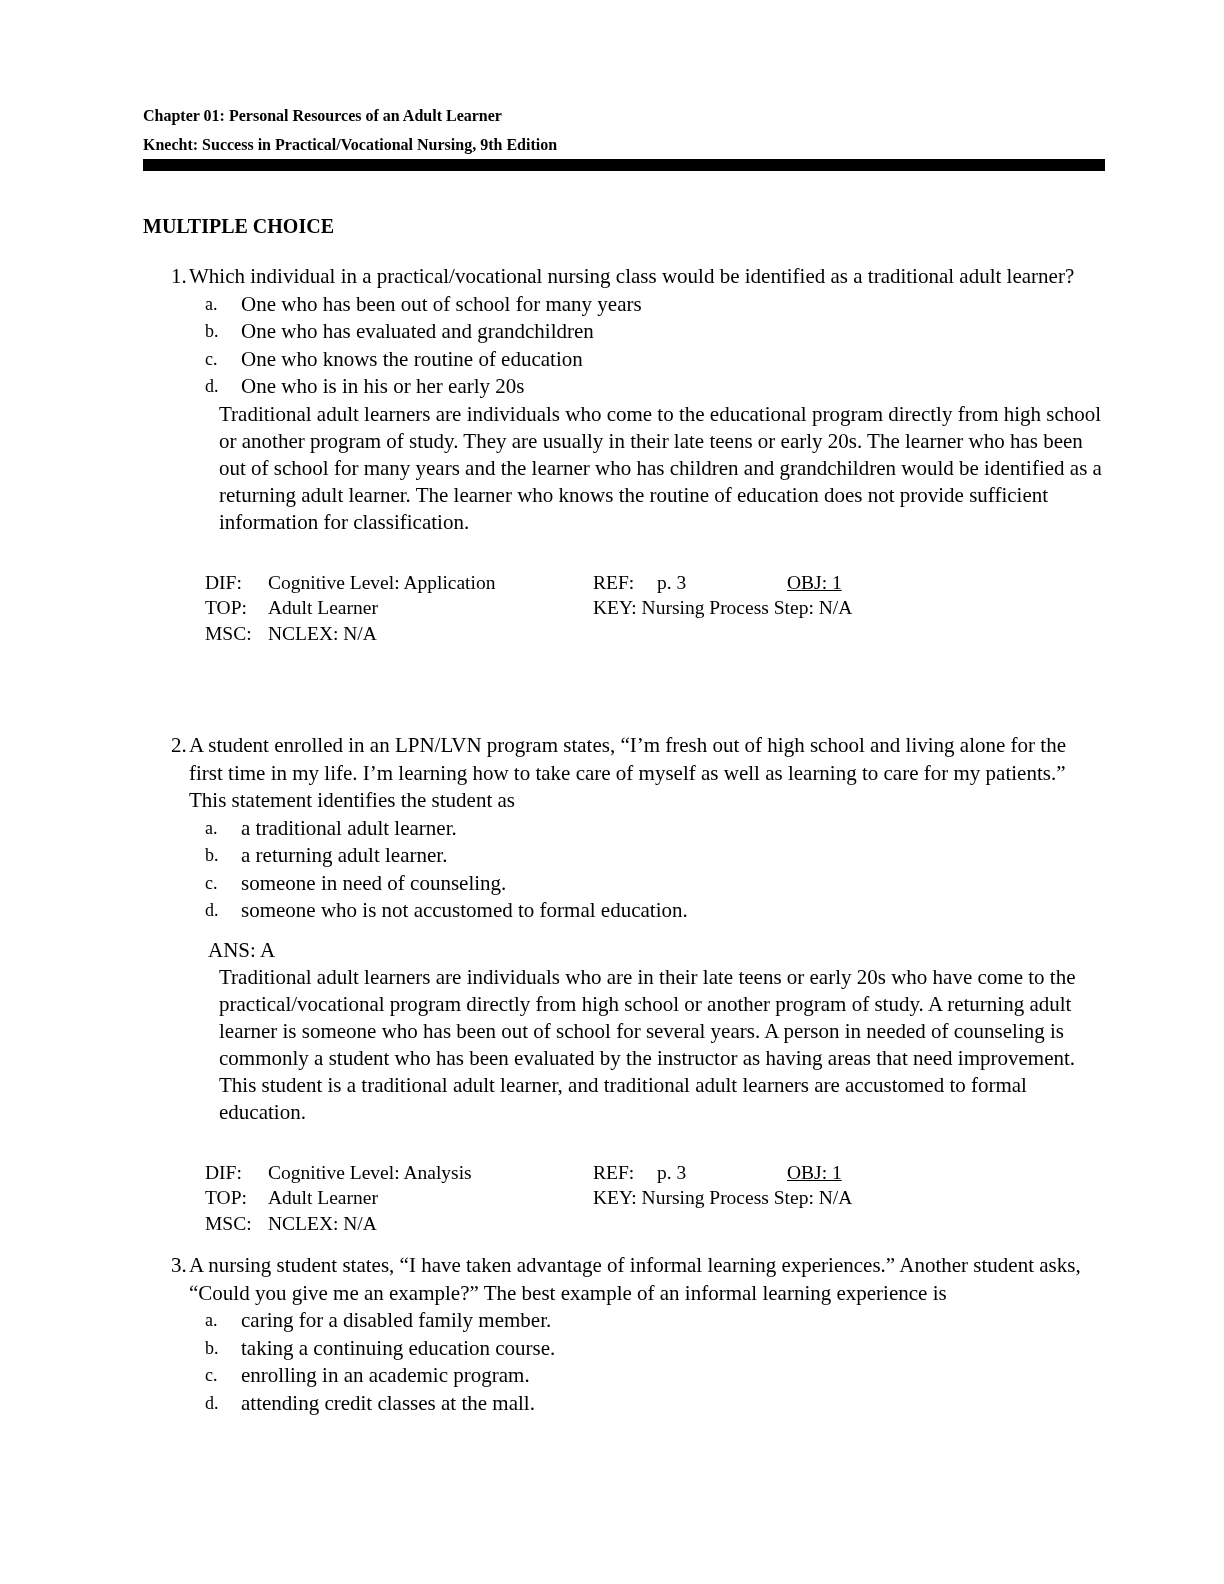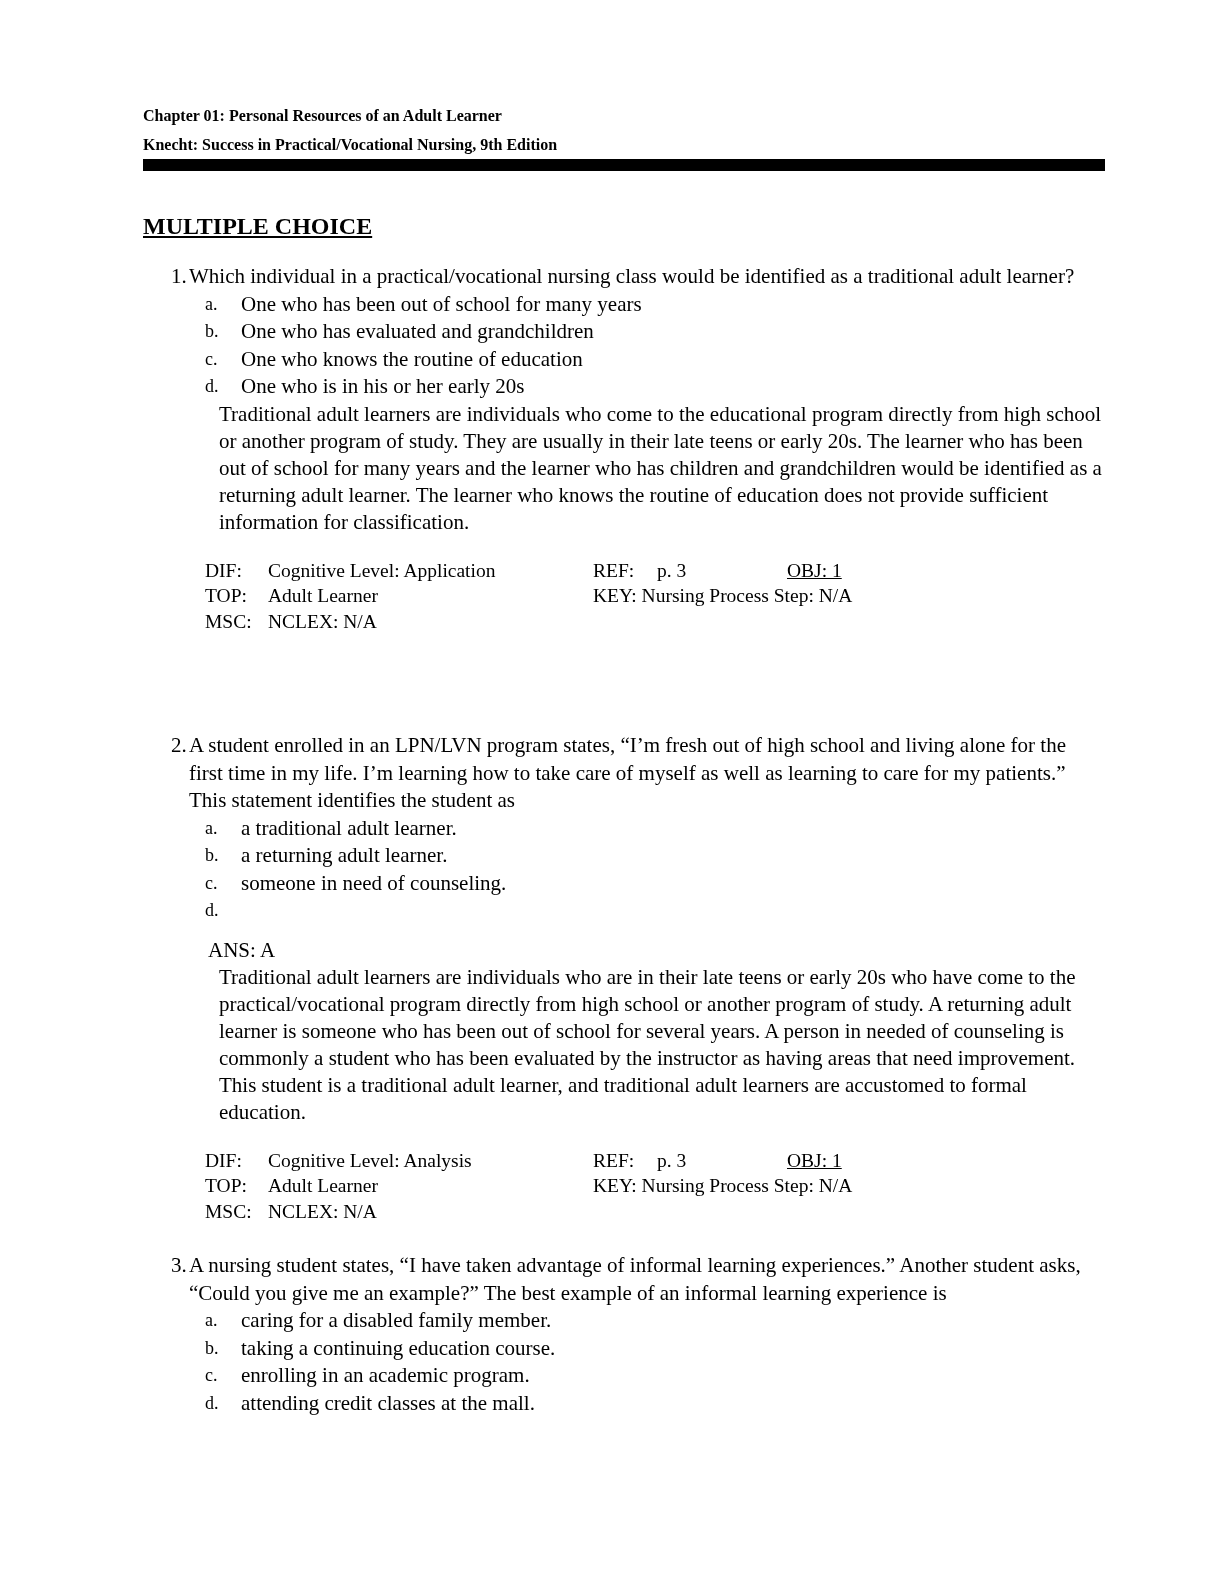--- a/index.html
+++ b/index.html
@@ -7,32 +7,32 @@
     width: 1224px; height: 1584px; position: relative; overflow: hidden;
     font-family: "Liberation Serif", "DejaVu Serif", serif; color: #000;
   }
   .page { position: absolute; left: 0; top: 0; width: 1224px; height: 1584px; }
   .title1, .title2 {
     position: absolute; left: 143px; font-weight: bold; font-size: 16px; line-height: 28px; white-space: nowrap;
   }
   .title1 { top: 102px; }
   .title2 { top: 131px; }
   .rule { position: absolute; left: 143px; top: 159px; width: 962px; height: 12px; background: #000; }
-  .section { position: absolute; left: 143px; top: 214px; font-weight: bold; font-size: 24px; line-height: 24px; text-decoration: underline; }
+  .section { position: absolute; left: 143px; top: 214px; font-weight: bold; font-size: 20px; line-height: 24px; }
 
   .q { position: absolute; left: 163px; width: 940px; font-size: 21px; }
   .q .num { position: absolute; left: 8px; top: 0; line-height: 27.5px; }
   .q .stem { margin-left: 26px; line-height: 27.5px; width: 895px; }
   .opts { margin-left: 42px; }
   .opt { position: relative; height: 27.5px; line-height: 27.5px; }
   .opt .letter { position: absolute; left: 0; font-size: 18px; }
   .opt .txt { position: absolute; left: 36px; white-space: nowrap; }
   .ans { margin-left: 42px; margin-top: 12px; line-height: 27px; padding-left: 3px; }
   .rat { margin-left: 56px; line-height: 27px; width: 895px; }
-  .meta { margin-left: 42px; margin-top: 22px; font-size: 19.5px; position: relative; height: 78px; }
+  .meta { margin-left: 42px; margin-top: 34px; font-size: 19.5px; position: relative; height: 78px; }
   .meta .row { position: relative; height: 25.5px; line-height: 25.5px; }
   .meta span { position: absolute; white-space: nowrap; }
   .k1 { left: 0; } .v1 { left: 63px; } .k2 { left: 388px; } .v2 { left: 452px; } .k3 { left: 582px; text-decoration: underline; }
 </style>
 </head>
 <body>
 
 <div class="page">
   <div class="title1">Chapter 01: Personal Resources of an Adult Learner</div>
   <div class="title2">Knecht: Success in Practical/Vocational Nursing, 9th Edition</div>
@@ -92,20 +92,21 @@
       <div class="opt">
           <span class="letter">b.</span>
           <span class="txt">a returning adult learner.</span>
         </div>
       <div class="opt">
           <span class="letter">c.</span>
           <span class="txt">someone in need of counseling.</span>
         </div>
       <div class="opt">
           <span class="letter">d.</span>
+          <span class="txt">someone who is not accustomed to formal education.</span>
         </div>
     </div>
     <div class="ans">ANS: A</div>
     <div class="rat">Traditional adult learners are individuals who are in their late teens or early 20s who have come to the practical/vocational program directly from high school or another program of study. A returning adult learner is someone who has been out of school for several years. A person in needed of counseling is commonly a student who has been evaluated by the instructor as having areas that need improvement. This student is a traditional adult learner, and traditional adult learners are accustomed to formal education.</div>
     <div class="meta">
       <div class="row">
           <span class="k1">DIF:</span>
           <span class="v1">Cognitive Level: Analysis</span>
           <span class="k2">REF:</span>
           <span class="v2">p. 3</span>

